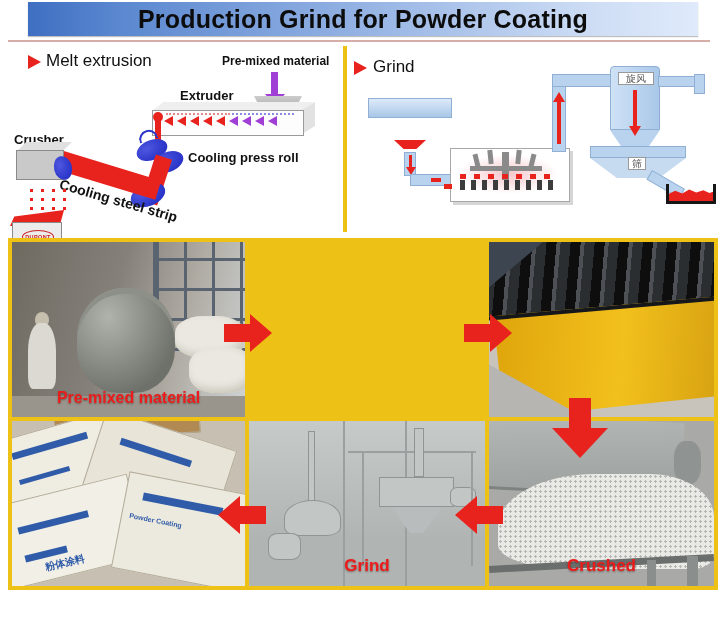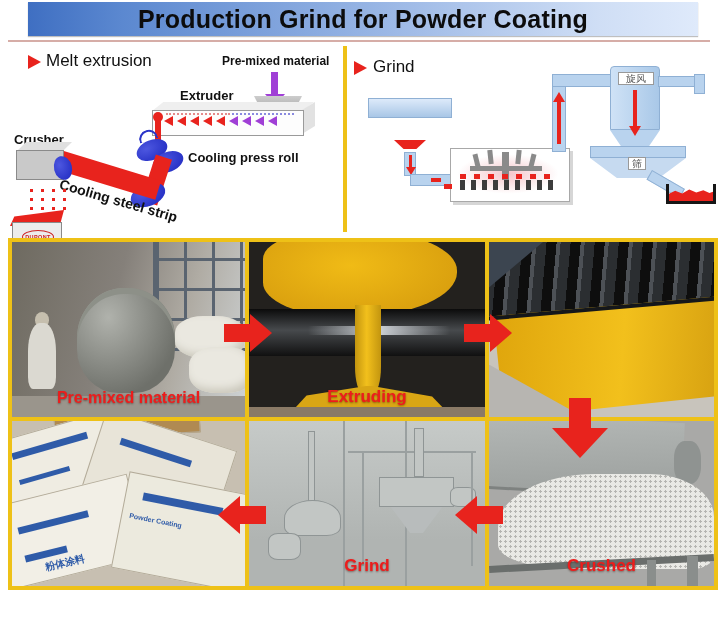--- a/index.html
+++ b/index.html
@@ -260,30 +260,20 @@
       <div class="abs c1-window"></div>
       <div class="abs c1-pot"></div>
       <div class="abs c1-sack" style="left:70%;top:42%;width:30%;height:24%;"></div>
       <div class="abs c1-sack" style="left:76%;top:60%;width:28%;height:26%;"></div>
       <div class="abs c1-head"></div>
       <div class="abs c1-person"></div>
       <div class="abs c1-floor"></div>
       <div class="plabel" style="font-size:16px;">Pre-mixed material</div>
     </div>
 
-    <div class="cell" style="left:241px;top:4px;width:236px;height:175px;">
-      <div class="ph c2-base"></div>
-      <div class="abs c2-blob"></div>
-      <div class="abs c2-roller"></div>
-      <div class="abs c2-shine"></div>
-      <div class="abs c2-stream"></div>
-      <div class="abs c2-pool"></div>
-      <div class="abs c2-floor"></div>
-      <div class="plabel">Extruding</div>
-    </div>
 
     <div class="cell" style="left:481px;top:4px;width:225px;height:175px;">
       <div class="ph c3-base"></div>
       <div class="abs c3-sheet"></div>
       <div class="abs c3-conv"></div>
       <div class="abs c3-corner"></div>
       <div class="abs c3-floor"></div>
     </div>
 
     <div class="cell" style="left:4px;top:183px;width:233px;height:165px;">

